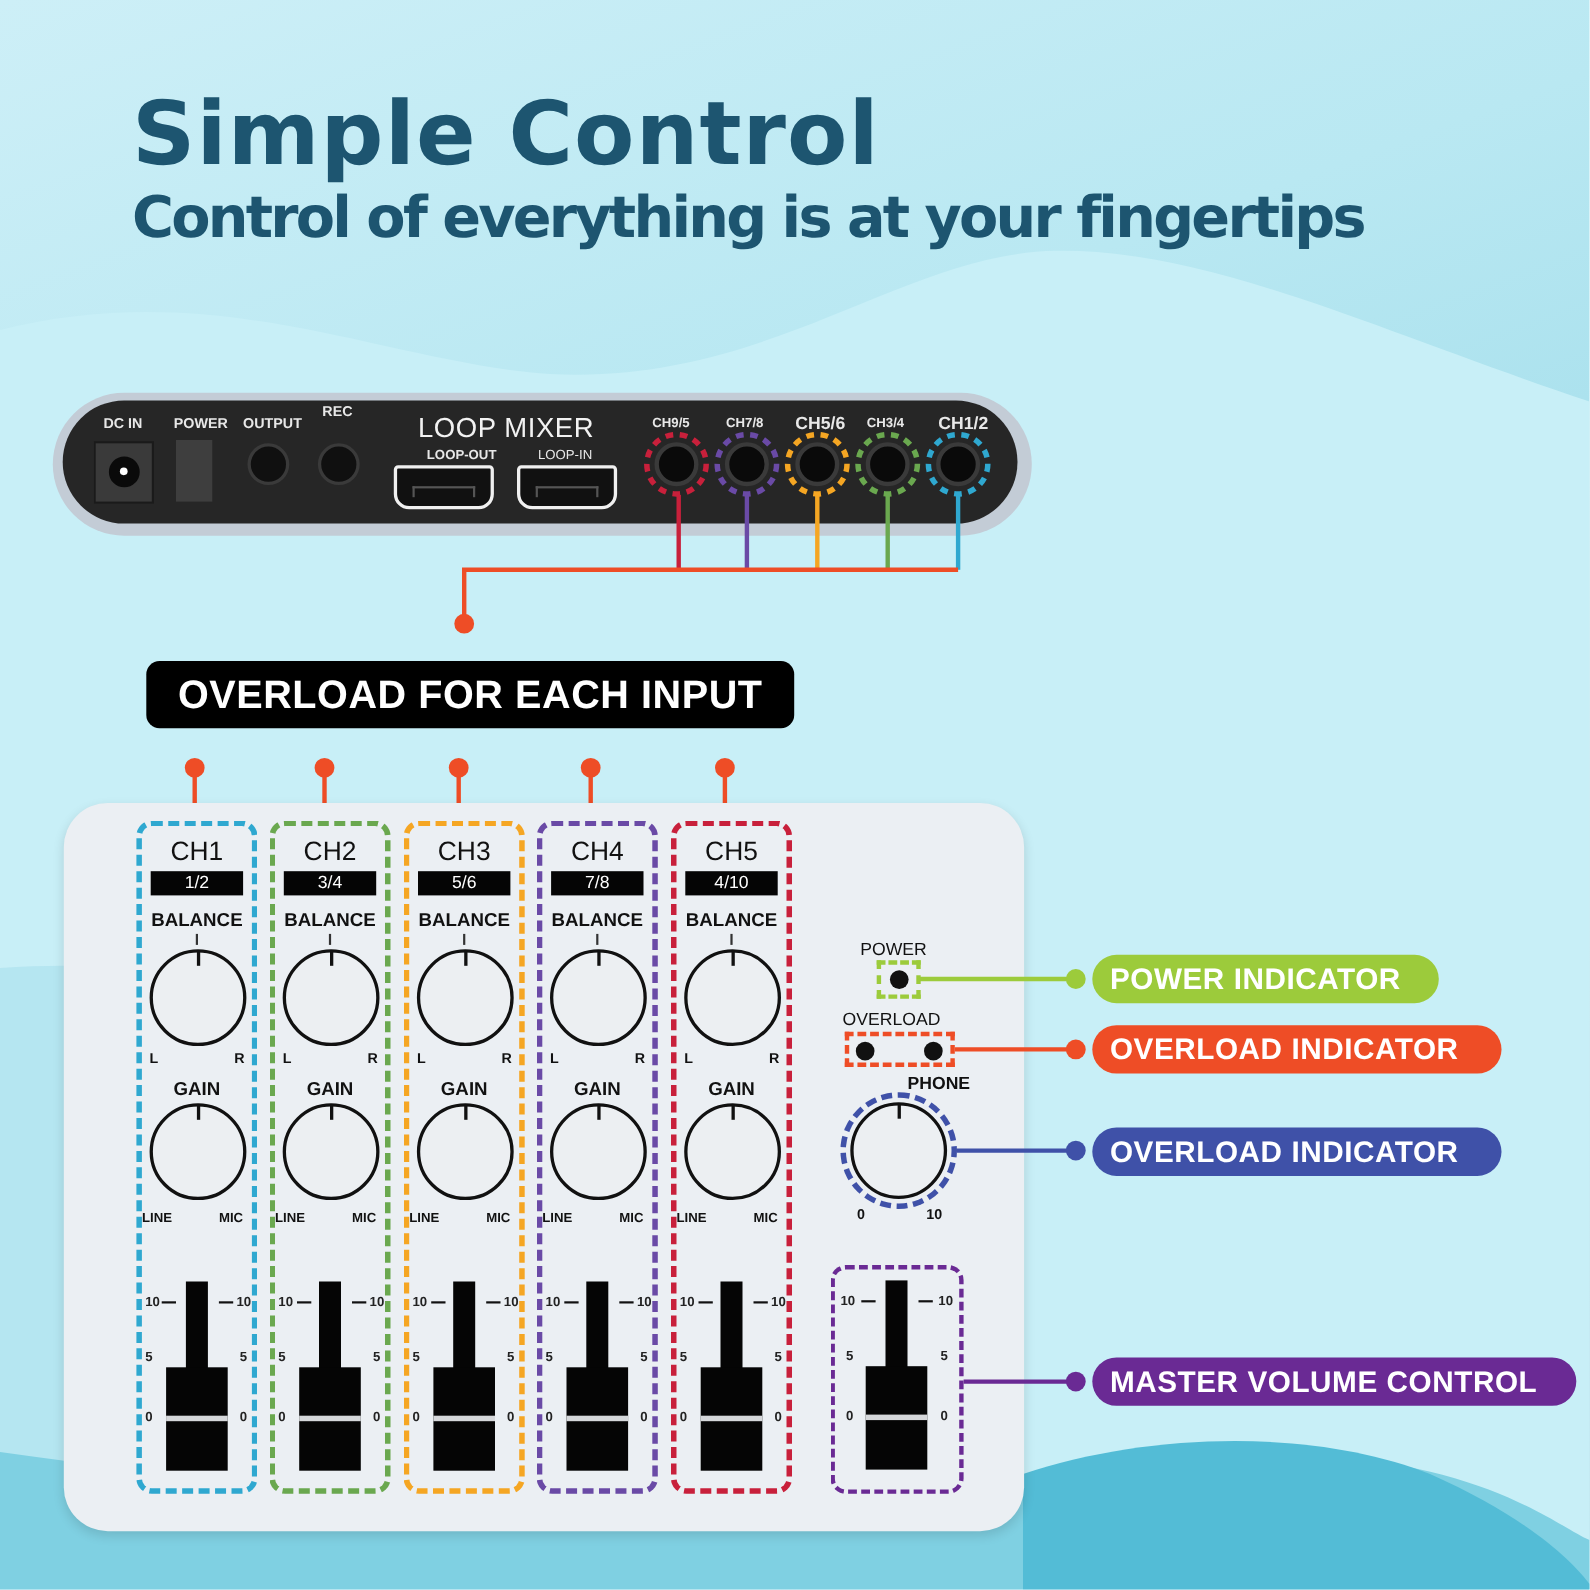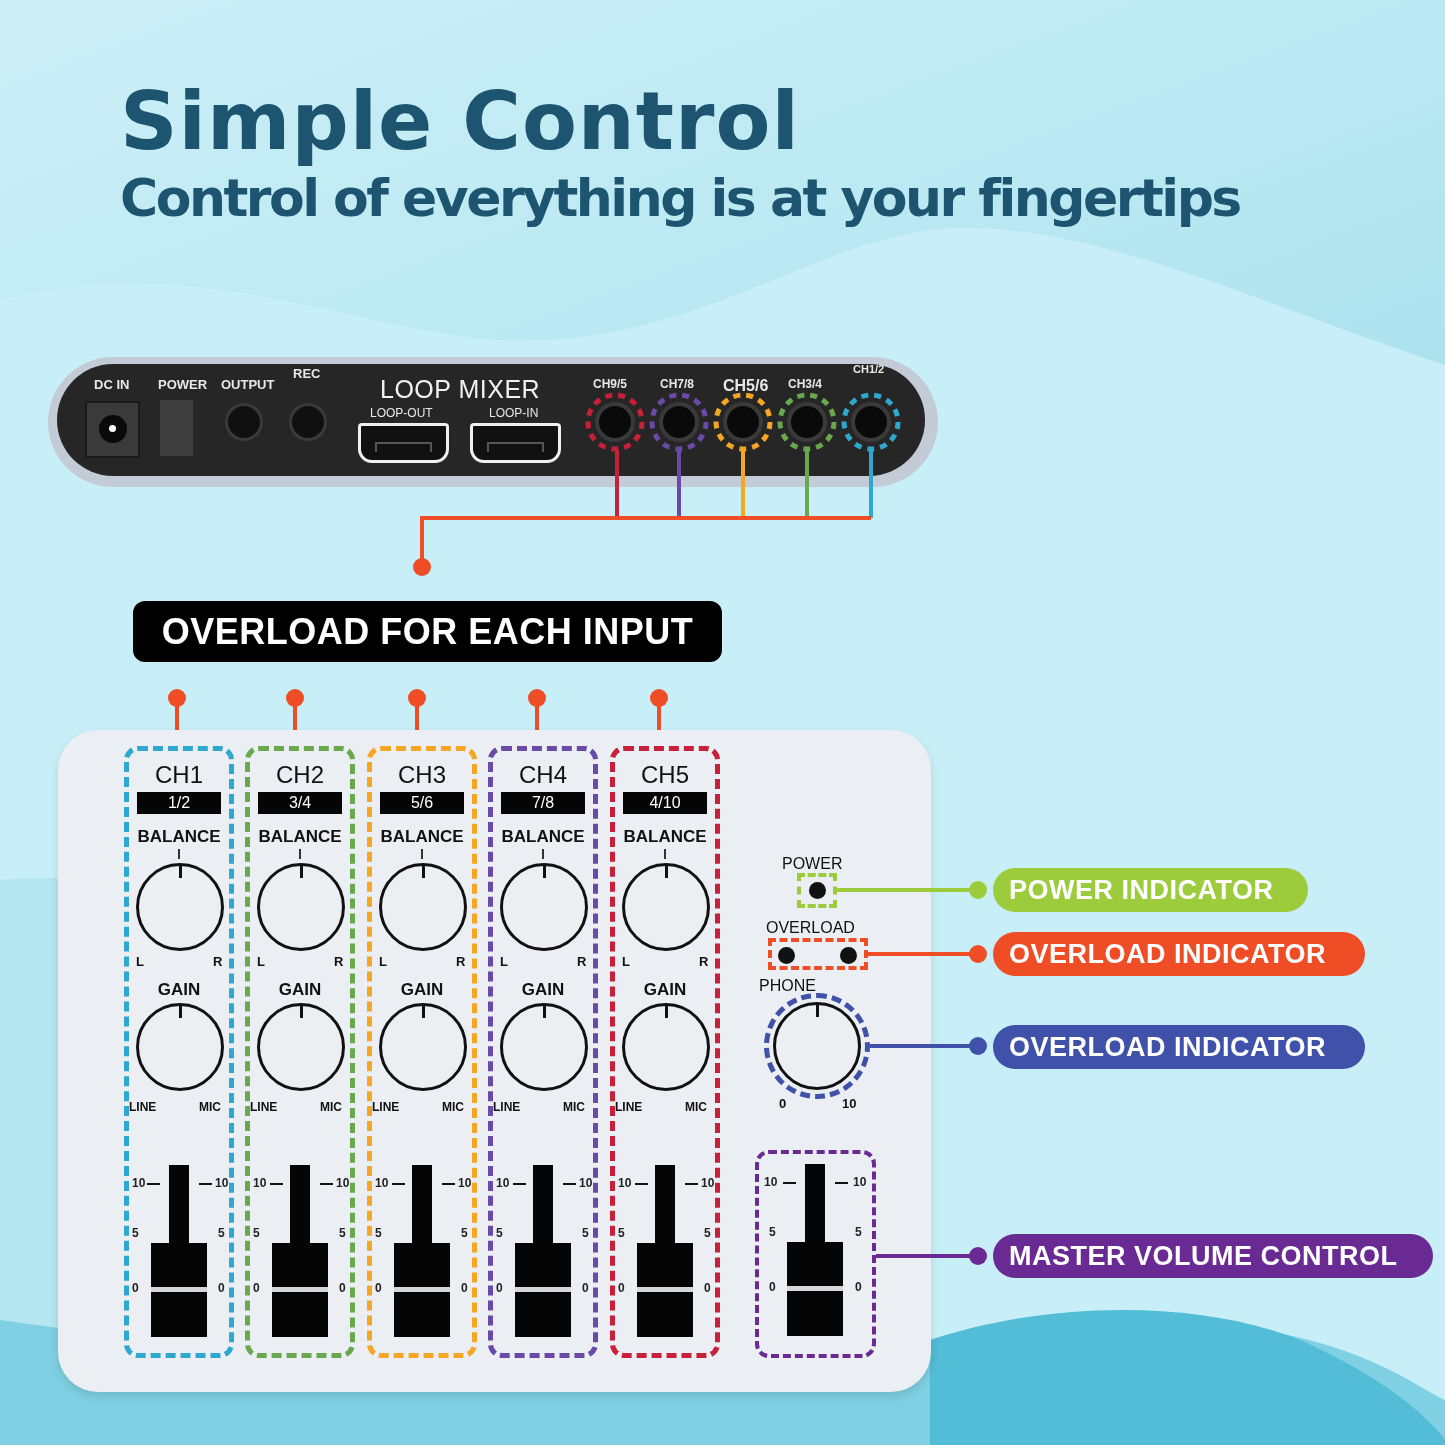--- a/index.html
+++ b/index.html
@@ -72,30 +72,30 @@
   </div>
 </div>
 <div class="abs bp-label" style="left:158px;top:377px">POWER</div>
 <div class="abs" style="left:160px;top:400px;width:33px;height:56px;background:#3e3e3e"></div>
 <div class="abs bp-label" style="left:221px;top:377px">OUTPUT</div>
 <div class="abs jack-dark" style="left:225px;top:403px;width:38px;height:38px"></div>
 <div class="abs bp-label" style="left:293px;top:366px">REC</div>
 <div class="abs jack-dark" style="left:289px;top:403px;width:38px;height:38px"></div>
 
 <div class="abs bp-label bp-big" style="left:380px;top:375px">LOOP MIXER</div>
-<div class="abs bp-label" style="left:370px;top:406px;font-weight:normal;font-size:12px">LOOP-OUT</div>
+<div class="abs bp-label" style="left:388px;top:406px;font-weight:bold;font-size:12px">LOOP-OUT</div>
 <div class="abs hdmi" style="left:358px;top:423px;width:91px;height:40px"></div>
 <div class="abs bp-label" style="left:489px;top:406px;font-weight:normal;font-size:12px">LOOP-IN</div>
 <div class="abs hdmi" style="left:470px;top:423px;width:91px;height:40px"></div>
 
 <div class="abs bp-label" style="left:593px;top:377px;font-size:12px">CH9/5</div>
 <div class="abs bp-label" style="left:660px;top:377px;font-size:12px">CH7/8</div>
 <div class="abs bp-label" style="left:723px;top:377px;font-size:16px">CH5/6</div>
 <div class="abs bp-label" style="left:788px;top:377px;font-size:12px">CH3/4</div>
-<div class="abs bp-label" style="left:853px;top:363px;font-size:11px">CH1/2</div>
+<div class="abs bp-label" style="left:853px;top:377px;font-size:16px">CH1/2</div>
 
 <svg class="abs" style="left:0;top:0" width="1445" height="600">
   <g fill="#0a0a0a" stroke="#3a3a3a" stroke-width="4">
     <circle cx="615" cy="422" r="18"></circle>
     <circle cx="679" cy="422" r="18"></circle>
     <circle cx="743" cy="422" r="18"></circle>
     <circle cx="807" cy="422" r="18"></circle>
     <circle cx="871" cy="422" r="18"></circle>
   </g>
   <g fill="none" stroke-width="5" stroke-dasharray="7 6">
@@ -264,21 +264,21 @@
 
 <div class="abs small" style="left:782px;top:855px;font-size:16px;font-weight:normal">POWER</div>
 <div class="abs" style="left:797px;top:873px;width:40px;height:35px;border:4px dashed #9ccb3b">
   <div class="abs" style="left:8px;top:5px;width:17px;height:17px;border-radius:50%;background:#111"></div>
 </div>
 <div class="abs small" style="left:766px;top:919px;font-size:16px;font-weight:normal">OVERLOAD</div>
 <div class="abs" style="left:768px;top:938px;width:100px;height:32px;border:4px dashed #ee4d26">
   <div class="abs" style="left:6px;top:5px;width:17px;height:17px;border-radius:50%;background:#111"></div>
   <div class="abs" style="left:68px;top:5px;width:17px;height:17px;border-radius:50%;background:#111"></div>
 </div>
-<div class="abs small" style="left:759px;top:977px;font-size:16px;font-weight:normal">PHONE</div>
+<div class="abs small" style="left:825px;top:977px;font-size:16px;font-weight:bold">PHONE</div>
 <div class="abs" style="left:764px;top:993px;width:106px;height:106px;border-radius:50%;border:5px dashed #3f51a8"></div>
 <div class="abs knob" style="left:773px;top:1002px;width:88px;height:88px"></div>
 <div class="abs small" style="left:779px;top:1096px">0</div>
 <div class="abs small" style="left:842px;top:1096px">10</div>
 
 <div class="ch" style="left:755px;top:1150px;width:121px;height:208px;border:4px dashed #6a2a94">
   <div class="fader-stem" style="left:46px;top:10px;width:20px;height:90px"></div>
   <div class="fader-cap" style="left:28px;top:88px;width:56px;height:94px"></div>
   <div class="fader-line" style="left:28px;top:132px;width:56px"></div>
   <div class="scale" style="left:5px;top:21px">10</div>

